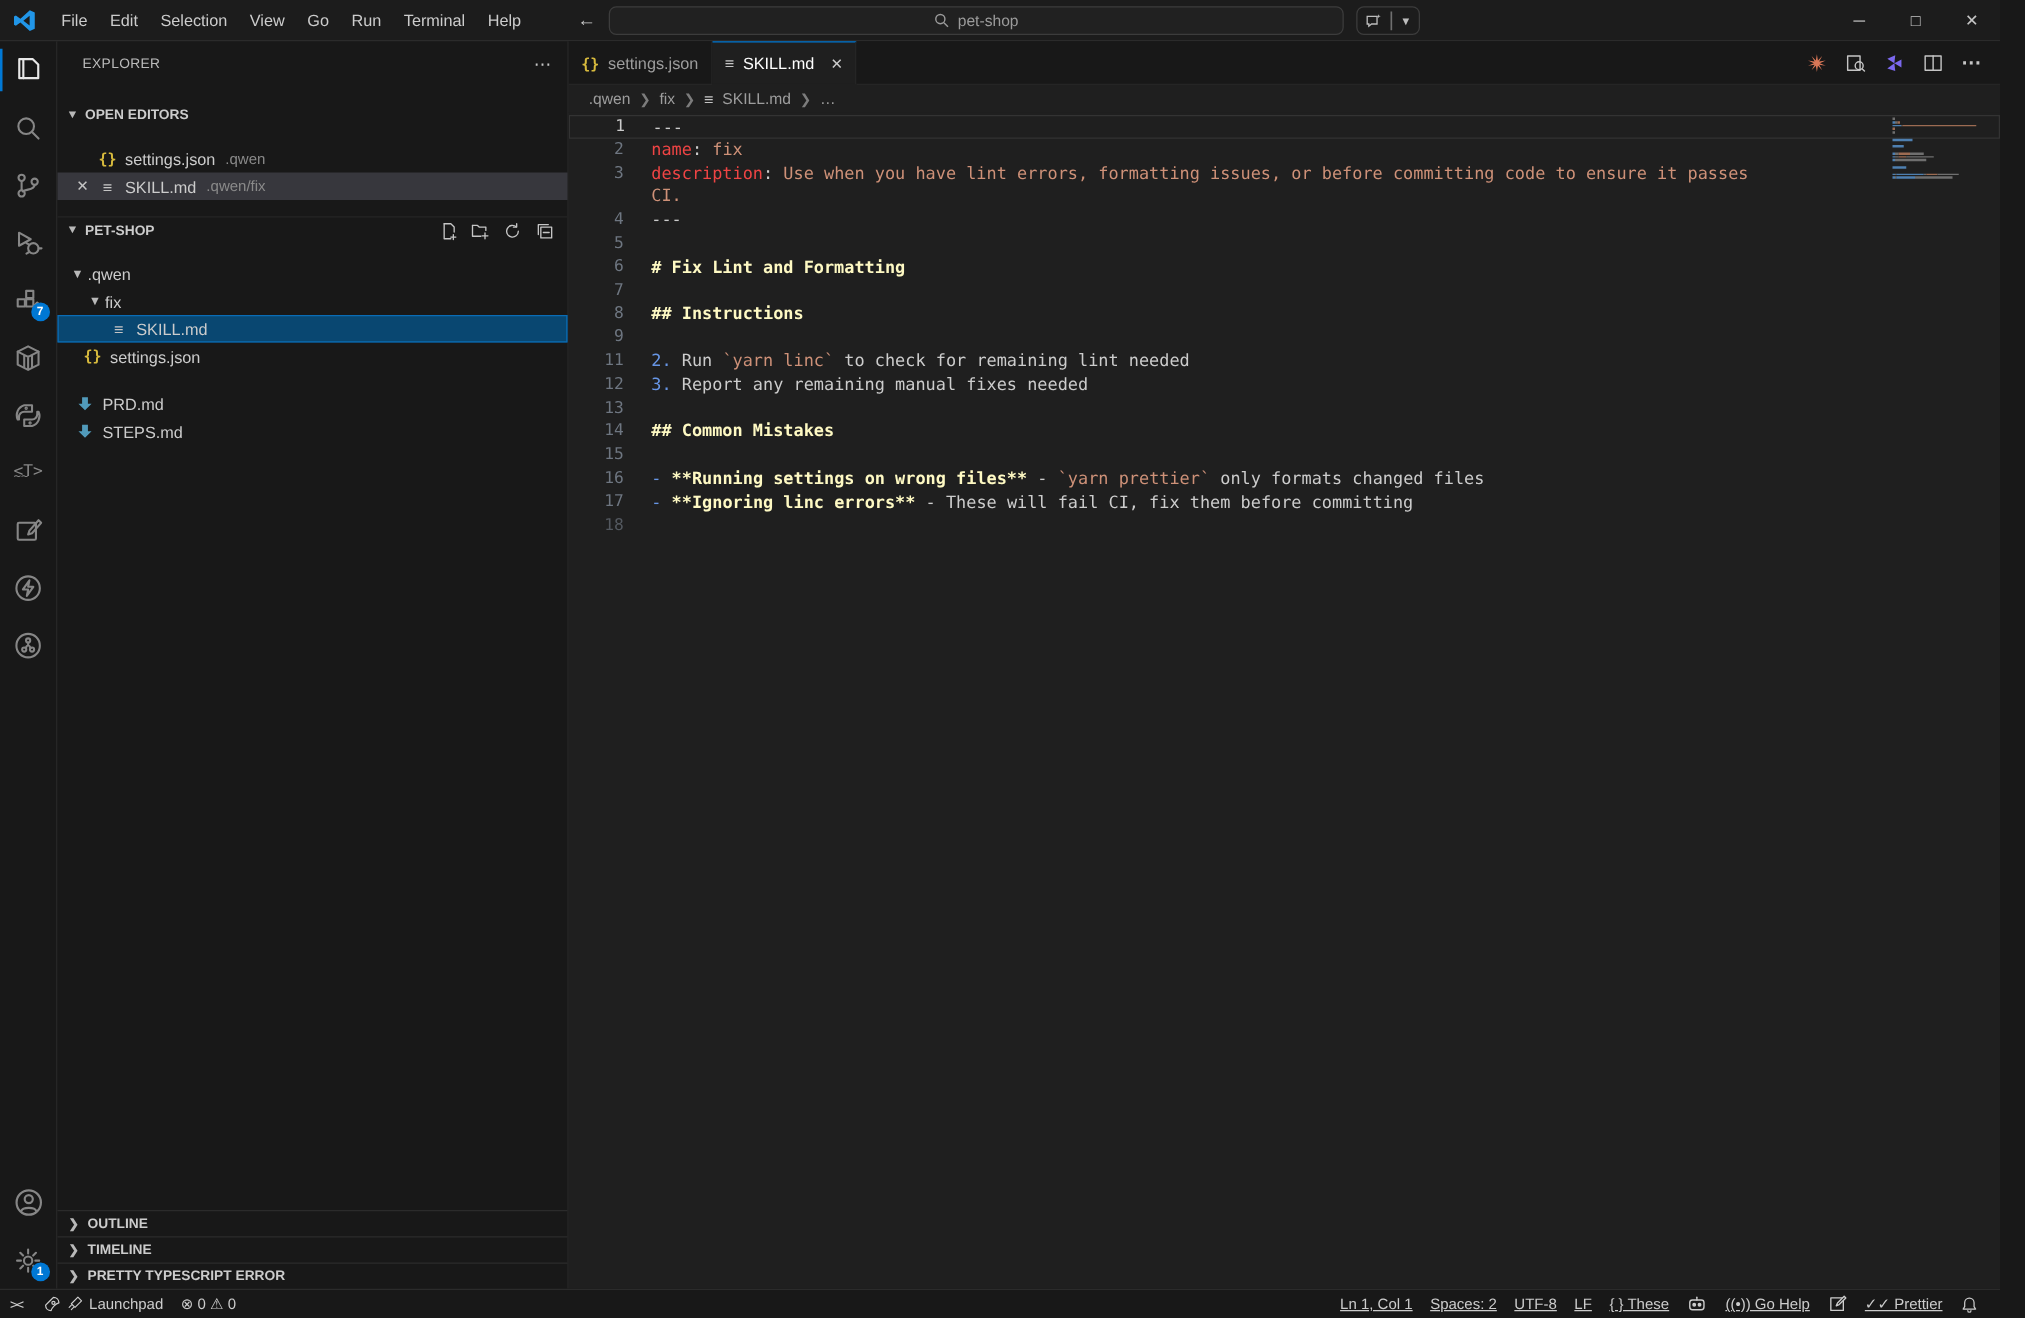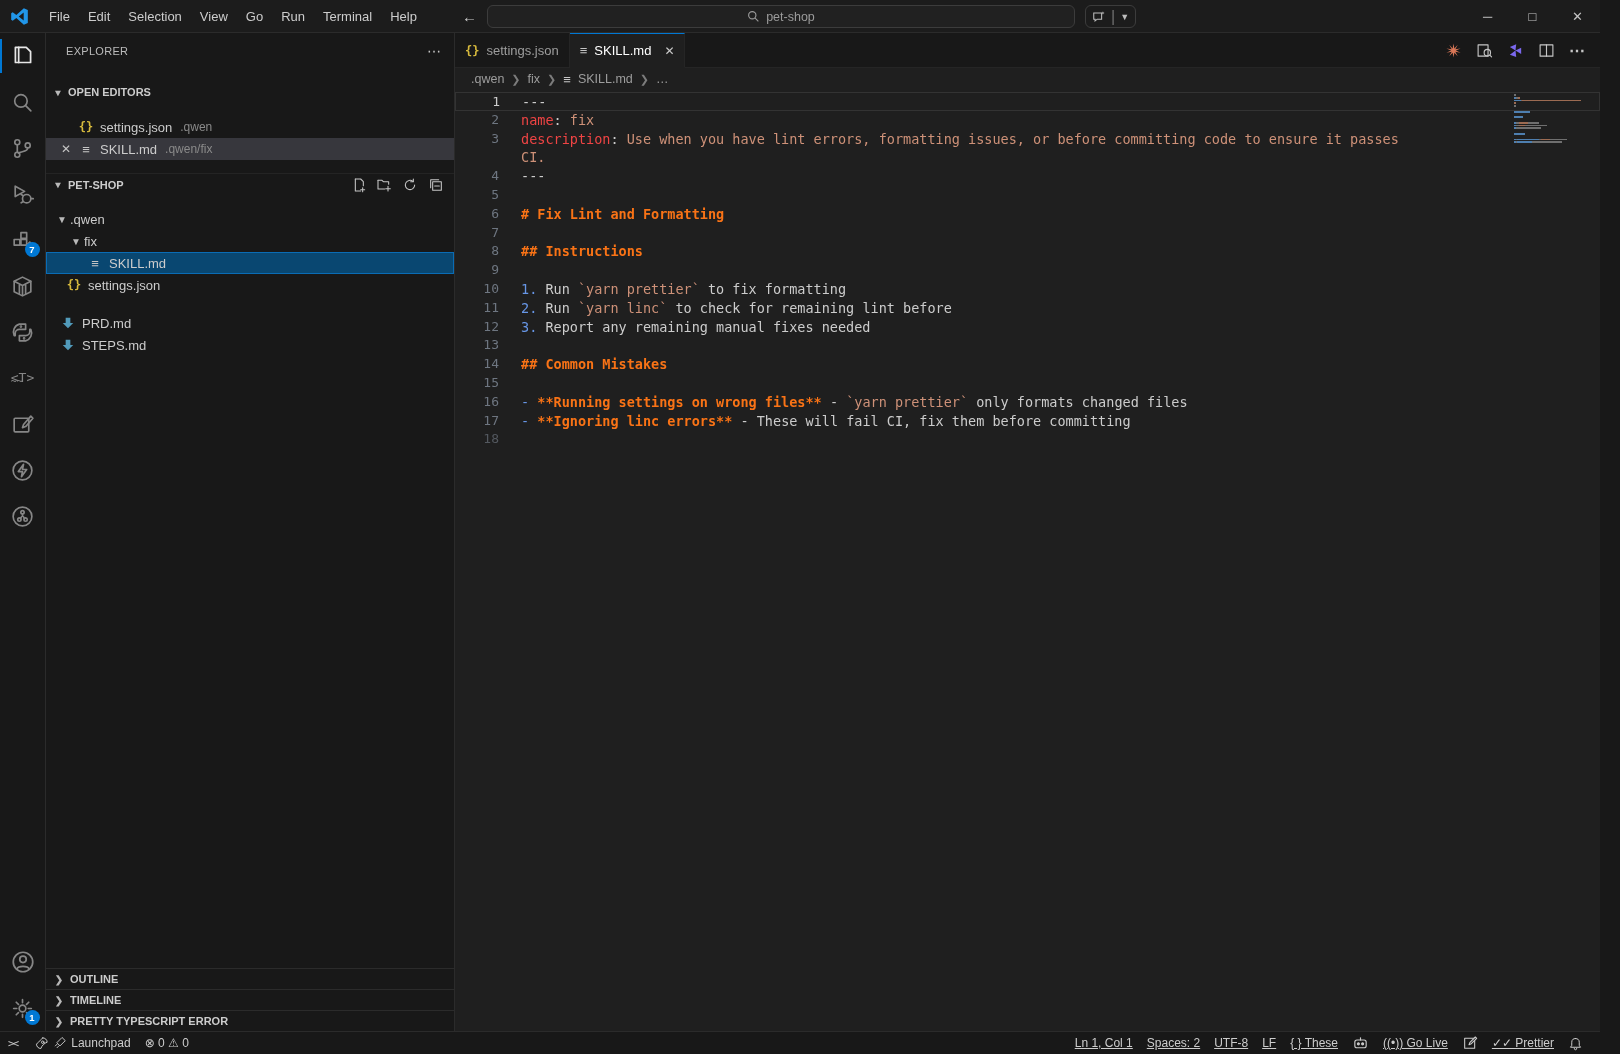--- a/index.html
+++ b/index.html
@@ -79,21 +79,21 @@
     font-family:"DejaVu Sans Mono", monospace; font-size:13.5px; padding-top:2px; }
   .crow { display:flex; height:18.8px; line-height:18.8px; white-space:pre; }
   .crow .ln { width:44px; text-align:right; color:#6e7681; flex:0 0 44px; font-size:13px; }
   .crow .ln.cur { color:#cccccc; }
   .crow .ln.dim { color:#53585f; }
   .crow .ct { padding-left:22px; }
   .crow.curline { border:1px solid #333333; }
   .tk-fg { color:#cccccc; }
   .tk-key { color:#ef4444; }
   .tk-str { color:#ce9178; }
-  .tk-head { color:#f97316; font-weight:bold; }
+  .tk-head { color:#fef9c3; font-weight:bold; }
   .tk-num { color:#6796e6; }
   .tk-code { color:#ce9178; }
 
   .minimap { position:absolute; top:4px; right:14px; width:72px; }
   .mm-row { height:1.9px; margin-bottom:0.9px; display:flex; }
   .mm-seg { height:100%; display:inline-block; }
 
   
   .statusbar { height:23px; background:#181818; border-top:1px solid #2b2b2b; display:flex;
     align-items:center; font-size:12px; color:#cccccc; flex:0 0 23px; padding:0 10px 0 0; }
@@ -525,22 +525,21 @@
       <div class="crow curline"><span class="ln cur">1</span><span class="ct"><span class="tk-fg">---</span></span></div>
           <div class="crow"><span class="ln">2</span><span class="ct"><span class="tk-key">name</span><span class="tk-fg">: </span><span class="tk-str">fix</span></span></div>
           <div class="crow"><span class="ln">3</span><span class="ct"><span class="tk-key">description</span><span class="tk-fg">: </span><span class="tk-str">Use when you have lint errors, formatting issues, or before committing code to ensure it passes</span></span></div>
           <div class="crow"><span class="ln"></span><span class="ct"><span class="tk-str">CI.</span></span></div>
           <div class="crow"><span class="ln">4</span><span class="ct"><span class="tk-fg">---</span></span></div>
           <div class="crow"><span class="ln">5</span><span class="ct"></span></div>
           <div class="crow"><span class="ln">6</span><span class="ct"><span class="tk-head"># Fix Lint and Formatting</span></span></div>
           <div class="crow"><span class="ln">7</span><span class="ct"></span></div>
           <div class="crow"><span class="ln">8</span><span class="ct"><span class="tk-head">## Instructions</span></span></div>
           <div class="crow"><span class="ln">9</span><span class="ct"></span></div>
-          <div class="crow"><span class="ln">10</span><span class="ct"><span class="tk-num">1.</span><span class="tk-fg"> Run </span><span class="tk-code">`yarn prettier`</span><span class="tk-fg"> to fix formatting</span></span></div>
-          <div class="crow"><span class="ln">11</span><span class="ct"><span class="tk-num">2.</span><span class="tk-fg"> Run </span><span class="tk-code">`yarn linc`</span><span class="tk-fg"> to check for remaining lint before</span></span></div>
+          <div class="crow"><span class="ln">11</span><span class="ct"><span class="tk-num">2.</span><span class="tk-fg"> Run </span><span class="tk-code">`yarn linc`</span><span class="tk-fg"> to check for remaining lint needed</span></span></div>
           <div class="crow"><span class="ln">12</span><span class="ct"><span class="tk-num">3.</span><span class="tk-fg"> Report any remaining manual fixes needed</span></span></div>
           <div class="crow"><span class="ln">13</span><span class="ct"></span></div>
           <div class="crow"><span class="ln">14</span><span class="ct"><span class="tk-head">## Common Mistakes</span></span></div>
           <div class="crow"><span class="ln">15</span><span class="ct"></span></div>
           <div class="crow"><span class="ln">16</span><span class="ct"><span class="tk-num">-</span><span class="tk-fg"> </span><span class="tk-head">**Running settings on wrong files**</span><span class="tk-fg"> - </span><span class="tk-code">`yarn prettier`</span><span class="tk-fg"> only formats changed files</span></span></div>
           <div class="crow"><span class="ln">17</span><span class="ct"><span class="tk-num">-</span><span class="tk-fg"> </span><span class="tk-head">**Ignoring linc errors**</span><span class="tk-fg"> - These will fail CI, fix them before committing</span></span></div>
           <div class="crow"><span class="ln dim">18</span><span class="ct"></span></div>
         </div>
     </div>
   </div>
@@ -589,21 +588,21 @@
           <span style="display: inline-flex; align-items: center;">
             <svg width="17" height="17" viewBox="0 0 24 24" fill="none" stroke="currentColor" stroke-width="1.6" stroke-linecap="round" stroke-linejoin="round">
               <rect x="4" y="7" width="16" height="11" rx="3"></rect>
               <circle cx="9" cy="12.5" r="1.4" fill="currentColor"></circle>
               <circle cx="15" cy="12.5" r="1.4" fill="currentColor"></circle>
               <path d="M12 7V4"></path>
             </svg>
           </span>
         </div>
         <div class="sb-item">
-          <span>((•)) Go Live</span>
+          <span>((•)) Go Help</span>
         </div>
         <div class="sb-item">
           <span style="display: inline-flex; align-items: center;">
             <svg width="16" height="16" viewBox="0 0 24 24" fill="none" stroke="currentColor" stroke-width="1.6" stroke-linecap="round" stroke-linejoin="round">
               <rect x="4" y="5" width="15" height="15"></rect>
               <path d="M20 3l-8 8-1.5 3.5L14 13l8-8z" fill="#1f1f1f"></path>
             </svg>
           </span>
         </div>
         <div class="sb-item">

